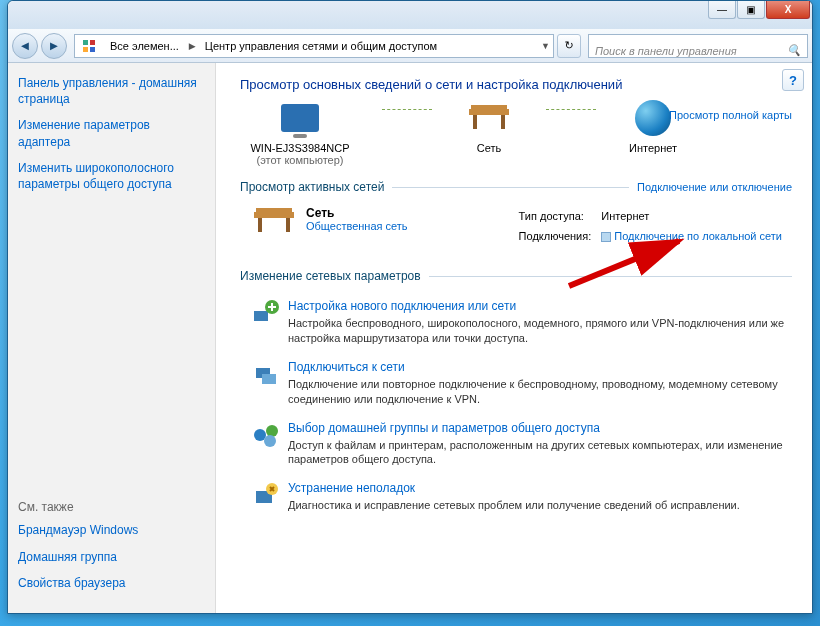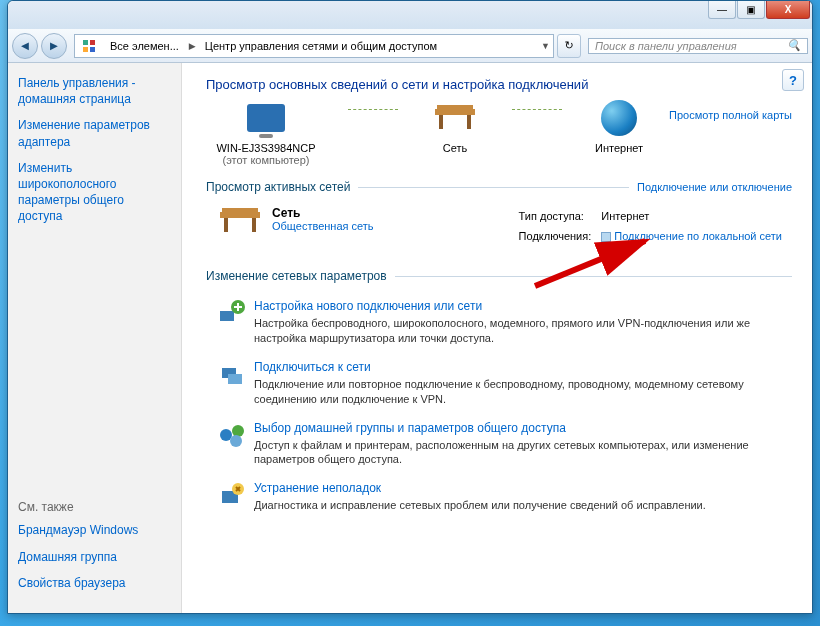--- a/index.html
+++ b/index.html
@@ -25,24 +25,24 @@
   .navbar { height: 34px; background: linear-gradient(to bottom,#f6fafd,#e3ecf6);
     border-bottom:1px solid #b6c7d8; display:flex; align-items:center; padding:0 4px; gap:3px;}
   .navbtn { width:24px;height:24px;border:1px solid #b0c5da;border-radius:3px;
     background:linear-gradient(to bottom,#fff,#dee9f4); display:flex;align-items:center;justify-content:center;font-size:11px;}
   .navround { width:26px;height:26px;border-radius:50%; border:1px solid #9bb4cc;
     background:linear-gradient(to bottom,#eaf2fa,#bcd3e9); display:flex;align-items:center;justify-content:center;font-size:13px;color:#1a4d7a;}
   .addr { flex:1; height:24px; border:1px solid #9fb7ce; background:#fff;
     display:flex;align-items:center;font-size:11px; overflow:hidden; margin-left:4px;}
   .addr .seg { padding:14px 6px; height:100%; display:flex;align-items:center; border-right:1px solid transparent;}
   .addr .arr { color:#555; font-size:9px; padding:0 3px;}
-  .search { width:220px; height:16px; border:1px solid #9fb7ce; background:#fff;
-    display:flex;align-items:center;padding:0 6px;font-size:11px;color:#888;font-style:italic;margin-left:4px;}
+  .search { width:220px; height:24px; border:1px solid #9fb7ce; background:#fff;
+    display:flex;align-items:flex-end;padding:0 6px;font-size:11px;color:#888;font-style:italic;margin-left:4px;}
   .body { flex:1; display:flex; overflow:hidden; }
-  .sidebar { width:174px; background:#f2f2f2; border-right:1px solid #dcdcdc;
+  .sidebar { width:208px; background:#f2f2f2; border-right:1px solid #dcdcdc;
     padding:12px 10px; font-size:12px; display:flex; flex-direction:column;}
   .sidebar .lnk { color:#0066cc; margin-bottom:10px; line-height:1.35; cursor:pointer;}
   .sidebar .sep { flex:1; }
   .sidebar .section-title { color:#666; font-size:12px; margin-bottom:8px;}
   .main { flex:1; padding:14px 20px 10px 24px; font-size:12px; position:relative; overflow:hidden;}
   .main h1 { font-size:13px; font-weight:normal; color:#003399; margin:0 0 6px 0;}
   .overview { display:flex; align-items:flex-start; gap:22px; margin-bottom:14px;}
   .node { text-align:center; font-size:11px; }
   .node .icon { width:46px;height:40px;margin:0 auto 4px auto; display:flex;align-items:center;justify-content:center;}
   .connector { flex:0 0 50px; height:22px; display:flex;align-items:center; }

